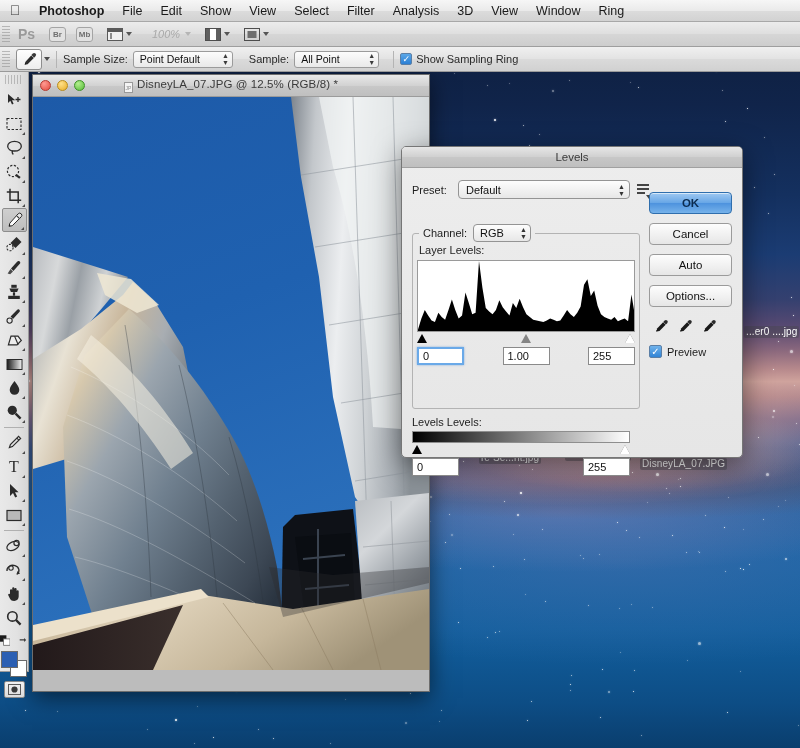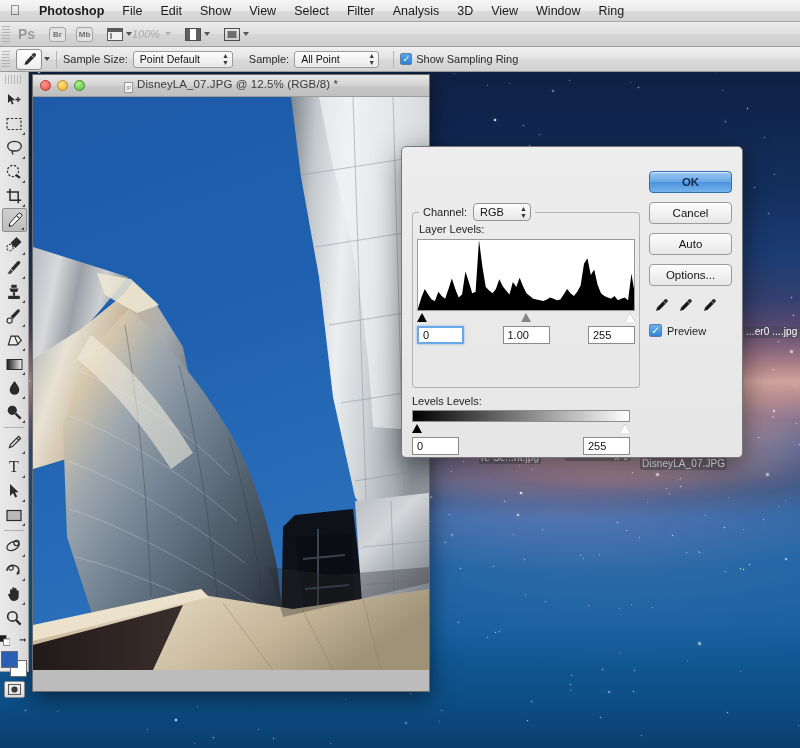--- a/index.html
+++ b/index.html
@@ -686,21 +686,21 @@
 
   <div style="display:flex;align-items:center;margin-left:12px;">
     <svg width="16" height="13" viewBox="0 0 16 13">
       <rect x="0.5" y="0.5" width="15" height="12" fill="#f0f0f0" stroke="#5a5a5a"></rect>
       <rect x="0.5" y="0.5" width="15" height="3.5" fill="#5a5a5a"></rect>
       <rect x="3" y="5" width="2" height="6" fill="#8c8c8c"></rect>
     </svg>
     <div class="tri"></div>
   </div>
 
-  <div class="tbtn dim" style="margin-left:0;font-weight:normal;font-style:italic;">100%</div>
+  <div class="tbtn dim" style="margin-left:20px;font-weight:normal;font-style:italic;">100%</div>
   <div class="tri" style="border-top-color:#b5b5b5;"></div>
 
   <div style="display:flex;align-items:center;margin-left:14px;">
     <svg width="16" height="13" viewBox="0 0 16 13">
       <rect x="0.5" y="0.5" width="15" height="12" fill="#ffffff" stroke="#4d4d4d"></rect>
       <rect x="1" y="1" width="4" height="11" fill="#5f5f5f"></rect>
       <rect x="11" y="1" width="4" height="11" fill="#5f5f5f"></rect>
     </svg>
     <div class="tri"></div>
   </div>
@@ -1059,23 +1059,37 @@
         <path d="M330 502 L348 573"></path>
       </g>
 
       <path d="M236 470 L250 520 L396 486 L396 470 L300 478 Z" fill="#2b2b2e" opacity="0.35"></path>
     </svg>
   </div>
 
 </div>
 
 <div id="levels">
+  <div class="lv-title">Levels</div>
 
   <div class="lv-body">
 
+    <div class="row" style="margin-top:3px;">
+      <div class="lbl" style="width:46px;">Preset:</div>
+      <div class="psel" style="width:172px;">
+        <span>Default</span>
+        <span class="arrows">▲<br>▼</span>
+      </div>
+      <div class="optglyph">
+        <i style="top:1px;width:12px;"></i>
+          <i style="top:5px;width:12px;"></i>
+          <i style="top:9px;width:8px;"></i>
+        <span style="position:absolute;right:-1px;bottom:-3px;width:0;height:0;border-left:3px solid transparent;border-right:3px solid transparent;border-top:4px solid #444;"></span>
+      </div>
+    </div>
 
     <fieldset class="chanbox">
       <legend>
         <span class="lbl">Channel:</span>
         <span class="csel" style="width:58px;">
           <span>RGB</span>
           <span class="arrows">▲<br>▼</span>
         </span>
       </legend>
 

